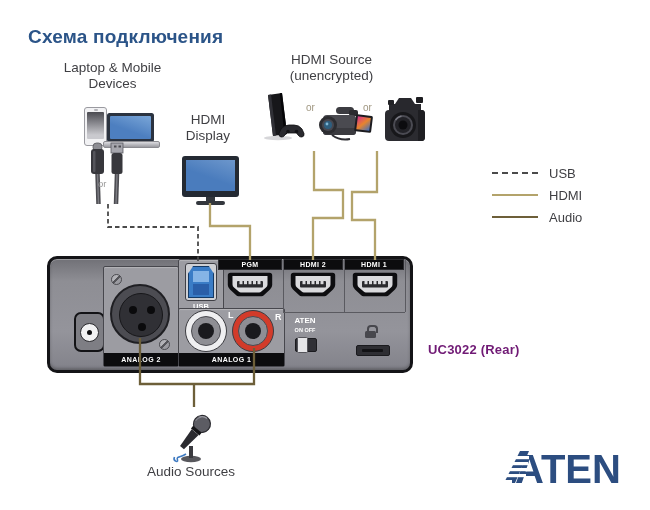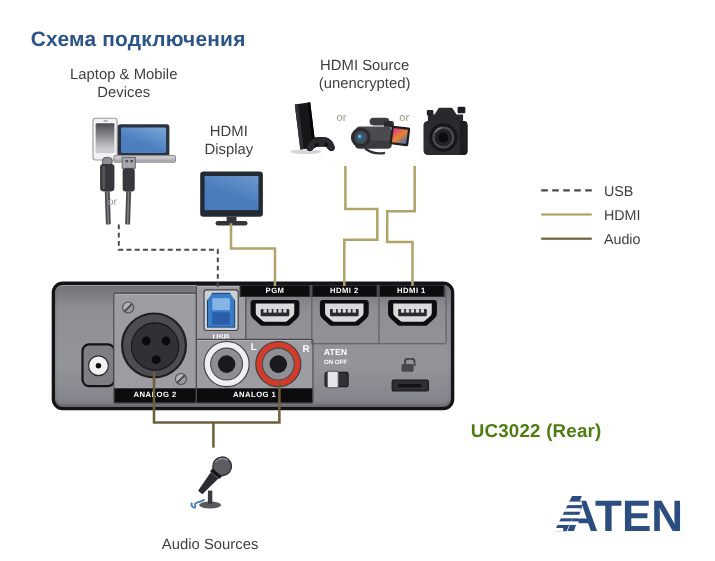--- a/index.html
+++ b/index.html
@@ -64,21 +64,21 @@
   .rca .hole{position:absolute;left:12px;top:12px;right:12px;bottom:12px;border-radius:50%;background:#1a1a1e;}
   .rca.white{background:#efeff1;}
   .rca.red{background:#d23b2a;}
   .hdcp-sw{position:absolute;width:20px;height:12px;background:#303036;border:1px solid #1b1b1f;border-radius:2px;}
   .hdcp-knob{position:absolute;left:1px;top:-2px;width:9px;height:14px;background:#e5e5e8;border:1px solid #55555b;border-radius:1.5px;}
   .lock-shackle{position:absolute;width:7px;height:6px;border:2px solid #47474d;border-bottom:none;border-radius:4px 4px 0 0;}
   .lock-body{position:absolute;width:11px;height:7px;background:#47474d;border-radius:1.5px;}
   .lock-slot{position:absolute;width:34px;height:11px;background:#2e2e33;border:1.5px solid #1a1a1e;border-radius:2px;box-sizing:border-box;}
   .lock-slot .in{position:absolute;left:5px;top:2.5px;width:21px;height:3.5px;background:#121215;border-radius:1px;}
 
-  .devname{font-size:17px;font-weight:bold;color:#4d7c0f;letter-spacing:.2px;margin-top:40px;}
+  .devname{font-size:13px;font-weight:bold;color:#701a75;letter-spacing:.2px;}
   svg{display:block;}
 </style>
 </head>
 <body>
 
 <div class="canvas">
 
   <div class="abs title" style="left: 28px; top: 26px; color: rgb(43, 84, 136);">Схема подключения</div>
 
   <div class="abs lbl" style="left:30px;top:60px;width:165px;">
@@ -301,21 +301,21 @@
     <rect x="20" y="37" width="4" height="12" fill="#3a3a3f"></rect>
     <g transform="rotate(40 22 28)">
       <circle cx="22" cy="11" r="8.5" fill="#5c5c63" stroke="#2c2c31" stroke-width="1.2"></circle>
       <path d="M15.5,8 a8,8 0 0 1 7,-4.5" stroke="#9a9aa2" stroke-width="1.2" fill="none"></path>
       <path d="M15,12.5 a8.5,8.5 0 0 1 2,-6" stroke="#8a8a92" stroke-width="1" fill="none"></path>
       <rect x="16.5" y="18" width="11" height="3.5" fill="#141417"></rect>
       <path d="M17.5,21.5 h9 L24.5,42 h-5 Z" fill="#2b2b30"></path>
     </g>
     <path d="M17,45 C11,49 7,47 8.5,51 C9.5,54 3.5,52 5.5,48" stroke="#3f7bc2" stroke-width="1.6" fill="none"></path>
   </svg>
-  <div class="abs lbl" style="left:120px;top:487px;width:142px;">Audio Sources</div>
+  <div class="abs lbl" style="left:120px;top:464px;width:142px;">Audio Sources</div>
 
   <svg class="abs" style="left:504px;top:442px;" width="126" height="48" viewBox="0 0 126 48">
     <polygon points="16,9 25,9 11,41 0,41" fill="#2c4d80"></polygon>
     <text x="11" y="41" font-size="40" font-weight="bold" fill="#2c4d80" font-family="Liberation Sans, DejaVu Sans, sans-serif">ATEN</text>
     <g fill="#ffffff">
       <rect x="-2" y="14" width="27" height="3.2"></rect>
       <rect x="-2" y="20" width="26" height="3.2"></rect>
       <rect x="-2" y="26" width="25" height="3.2"></rect>
       <rect x="-2" y="32" width="24" height="3.2"></rect>
       <rect x="-2" y="38" width="10" height="3"></rect>

